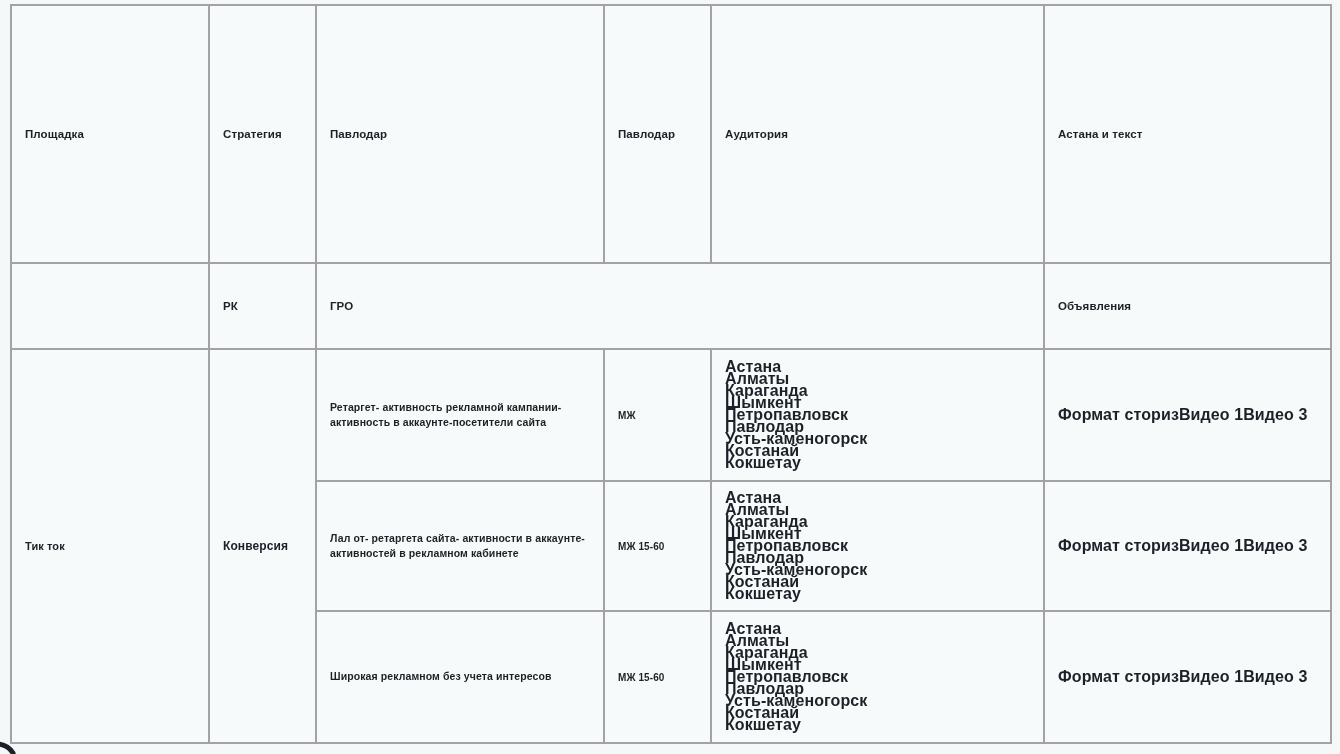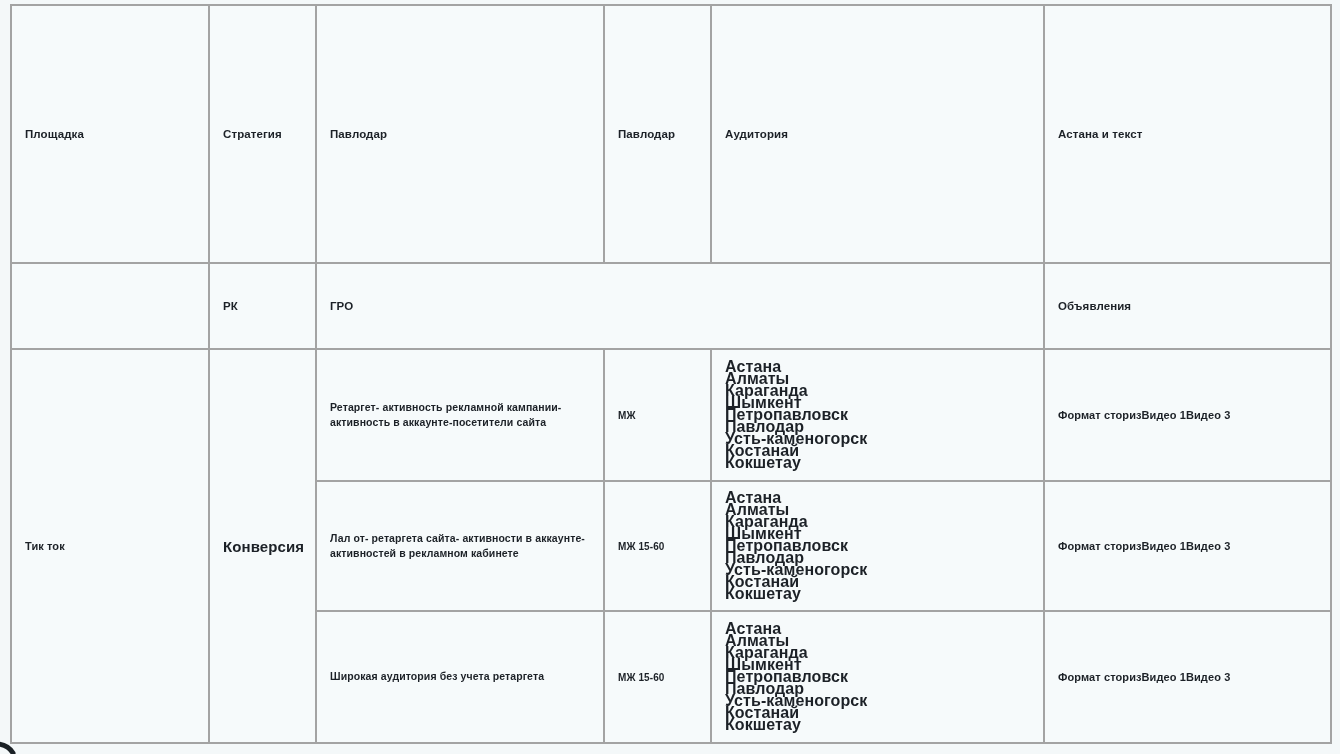--- a/index.html
+++ b/index.html
@@ -36,24 +36,24 @@
 
   .row-header   { height: 258px; }
   .row-group    { height: 86px;  }
   .row-data-1   { height: 132px; }
   .row-data-2   { height: 130px; }
   .row-data-3   { height: 132px; }
 
   .cell-header   { font-size: 11.5px; }
   .cell-group    { font-size: 11.5px; }
   .cell-platform { font-size: 11px; }
-  .cell-strategy { font-size: 15px; }
+  .cell-strategy { font-size: 12px; }
   .cell-audience { font-size: 10.5px; line-height: 1.45; }
   .cell-age      { font-size: 10px; }
-  .cell-creative { font-size: 11px; margin-top: 19px; }
+  .cell-creative { font-size: 16px; margin-top: 19px; }
   .cell-geo      { font-size: 16px; }
   .cell-geo div  { line-height: 12px; }
 
   .corner-mark {
     position: absolute;
     left: 0; top: 740px;
     width: 22px; height: 14px;
     pointer-events: none;
   }
 </style>
@@ -112,21 +112,21 @@
           <div>Шымкент</div>
           <div>Петропавловск</div>
           <div>Павлодар</div>
           <div>Усть-каменогорск</div>
           <div>Костанай</div>
           <div>Кокшетау</div>
         </td>
       <td class="cell-creative">Формат сторизВидео 1Видео 3</td>
     </tr>
     <tr class="row-data-3">
-      <td class="cell-audience">Широкая аудитория без учета ретаргета</td>
+      <td class="cell-audience">Широкая рекламном без учета интересов</td>
       <td class="cell-age">МЖ 15-60</td>
       <td class="cell-geo">
           <div>Астана</div>
           <div>Алматы</div>
           <div>Караганда</div>
           <div>Шымкент</div>
           <div>Петропавловск</div>
           <div>Павлодар</div>
           <div>Усть-каменогорск</div>
           <div>Костанай</div>

